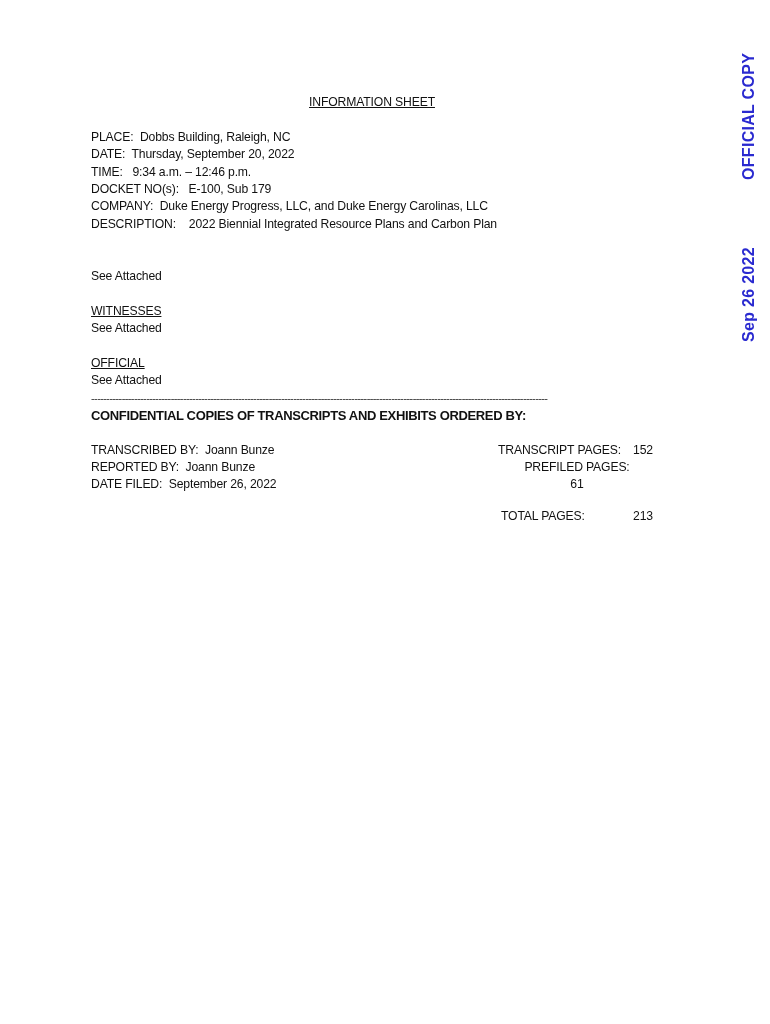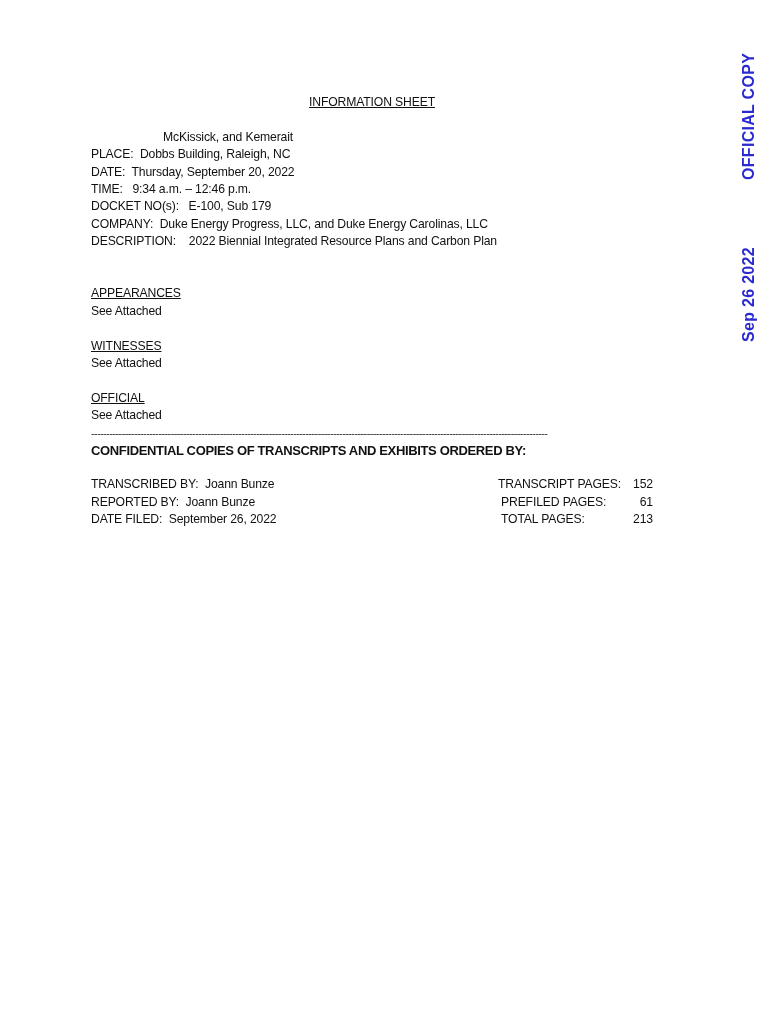--- a/index.html
+++ b/index.html
@@ -25,31 +25,29 @@
                 font-family: "Liberation Sans", sans-serif; font-weight: bold; color: #2a2ad0;
                 font-size: 16px; white-space: nowrap; letter-spacing: 0.3px; }
 </style>
 </head>
 <body>
 
 <div class="page">
   <div class="doc">
     <div class="line title">INFORMATION SHEET</div>
     <div class="gap"></div>
-    <div class="line indent">McKissick, and Kemerait</div>
     <div class="line">PLACE:  Dobbs Building, Raleigh, NC</div>
     <div class="line">DATE:  Thursday, September 20, 2022</div>
     <div class="line">TIME:   9:34 a.m. – 12:46 p.m.</div>
     <div class="line">DOCKET NO(s):   E-100, Sub 179</div>
     <div class="line">COMPANY:  Duke Energy Progress, LLC, and Duke Energy Carolinas, LLC</div>
     <div class="line">DESCRIPTION:    2022 Biennial Integrated Resource Plans and Carbon Plan</div>
     <div class="gap"></div>
     <div class="gap"></div>
 
-    <div class="line u">APPEARANCES</div>
     <div class="line">See Attached</div>
     <div class="gap"></div>
     <div class="line u">WITNESSES</div>
     <div class="line">See Attached</div>
     <div class="gap"></div>
     <div class="line u">OFFICIAL</div>
     <div class="line">See Attached</div>
 
     <div class="dashes">-----------------------------------------------------------------------------------------------------------------------------------------------------</div>
     <div class="line bold">CONFIDENTIAL COPIES OF TRANSCRIPTS AND EXHIBITS ORDERED BY:</div>
@@ -59,25 +57,25 @@
       <div class="left">
         <div class="line">TRANSCRIBED BY:  Joann Bunze</div>
         <div class="line">REPORTED BY:  Joann Bunze</div>
         <div class="line">DATE FILED:  September 26, 2022</div>
       </div>
       <div class="right">
         <div class="kv">
           <span>TRANSCRIPT PAGES:</span>
           <span>152</span>
         </div>
-        <div class="kv" style="padding-left:3px;">
+        <div class="kv" style="padding-left:3px;flex-direction:column;">
           <span>PREFILED PAGES:</span>
           <span>61</span>
         </div>
-        <div class="kv" style="padding-left:3px;">
+        <div class="kv" style="padding-left:3px;margin-top:14px;">
           <span>TOTAL PAGES:</span>
           <span>213</span>
         </div>
       </div>
     </div>
   </div>
 
   <div class="stamp">
     <div class="stamp-text" style="left:2px; top:150px;">OFFICIAL COPY</div>
     <div class="stamp-text" style="left:2px; top:312px;">Sep 26 2022</div>

